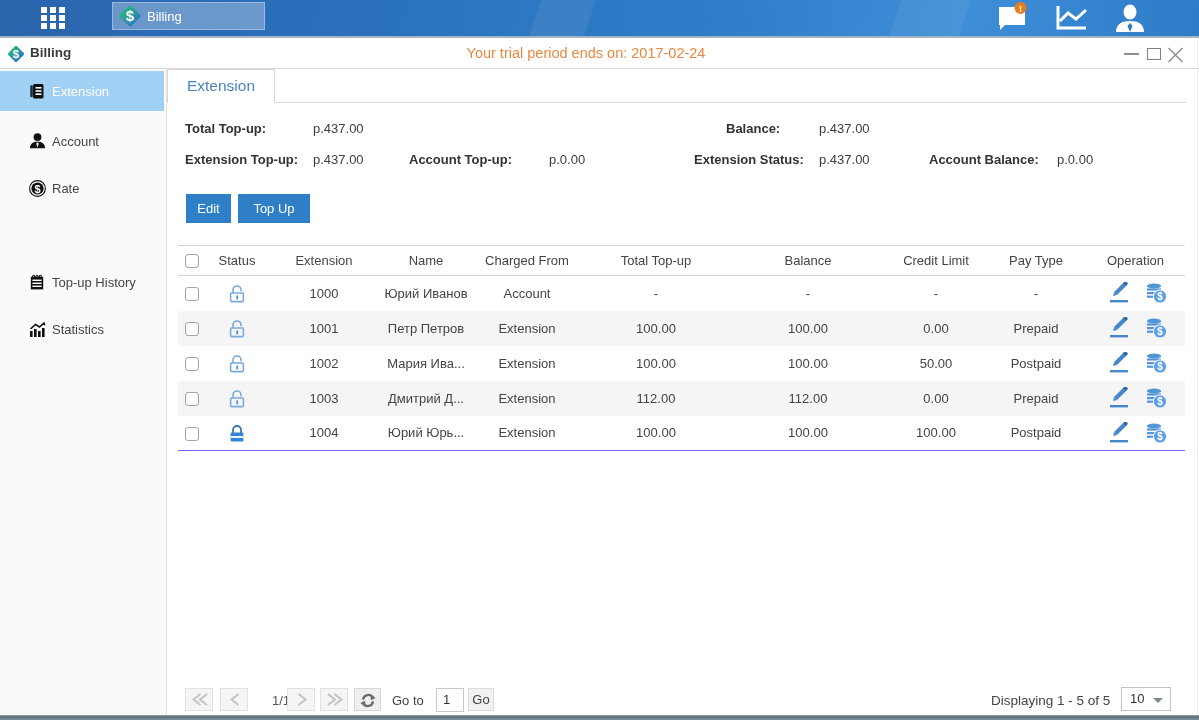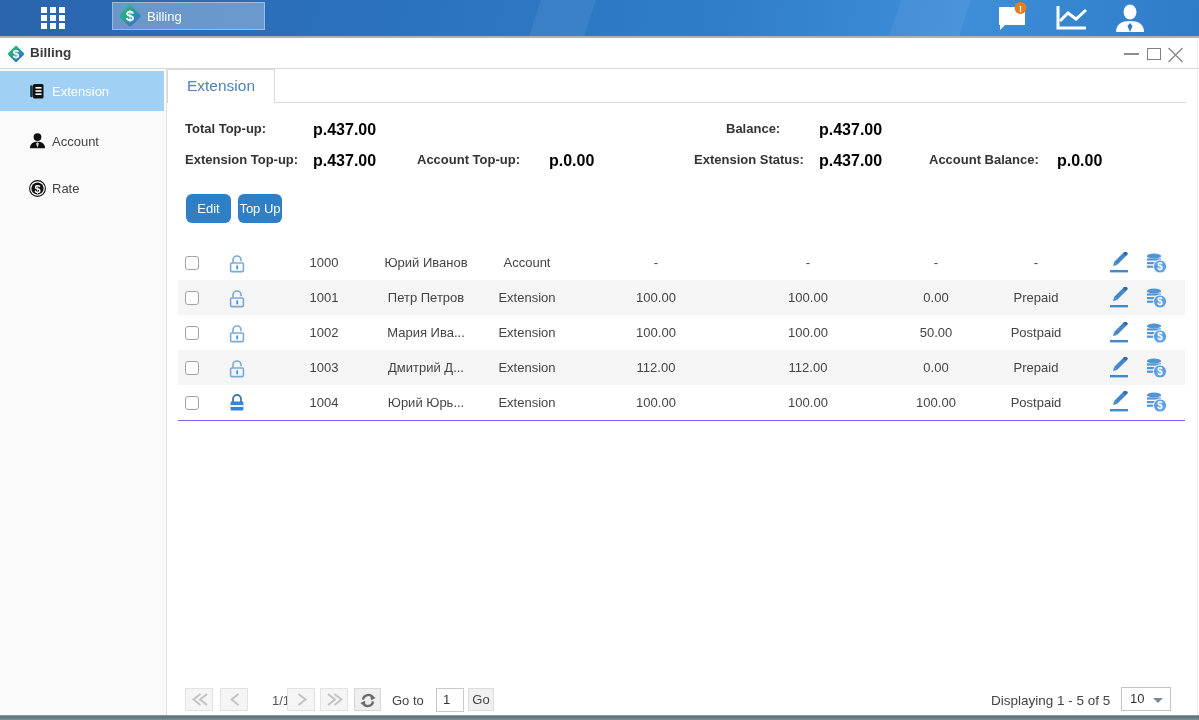--- a/index.html
+++ b/index.html
@@ -33,24 +33,24 @@
 .mitem.sel { background:#a0d1f4; color:#fff; }
 
 
 #content { position:absolute; left:168px; top:69px; width:1031px; height:646px; background:#fff; }
 #tabbox { position:absolute; left:-1px; top:0px; width:108px; height:34px; background:#fff;
   border:1px solid #d9d9d9; border-bottom:none; text-align:center;
   font-size:15.5px; color:#4d82c0; line-height:32px; }
 #tabline { position:absolute; left:106px; top:33px; width:912px; height:1px; background:#d9d9d9; }
 
 .lab { position:absolute; font-size:13px; font-weight:bold; color:#333; }
-.val { position:absolute; font-size:16px; color:#000000;font-weight:bold; }
+.val { position:absolute; font-size:13px; color:#404040; }
 
 .btn { position:absolute; background:#2e7fc5; color:#fff; font-size:13px; text-align:center;
-  border-radius:6px; font-family:"Liberation Sans",sans-serif; }
+  border-radius:0; font-family:"Liberation Sans",sans-serif; }
 
 
 #tbl { position:absolute; left:10px; top:176px; width:1007px; border-collapse:collapse; table-layout:fixed; }
 #tbl th { height:30px; border-top:1px solid #d5d5d5; border-bottom:1px solid #d5d5d5;
   font-weight:normal; font-size:13px; color:#444; }
 #tbl td { height:35px; text-align:center; font-size:13px; color:#444; }
 #tbl tr.alt td { background:#f5f5f5; }
 #tbl tr.last td { border-bottom:1px solid #8b5cf6; }
 .cb { display:inline-block; width:14px; height:14px; border:1px solid #a3a3a3; border-radius:3px; background:#fff; vertical-align:middle; }
 
@@ -122,20 +122,21 @@
       <defs>
           <linearGradient id="dg2" x1="0" y1="0" x2="1" y2="0">
         <stop offset="0" stop-color="#27b57a"></stop>
             <stop offset="1" stop-color="#2f7cc2"></stop>
       </linearGradient>
         </defs>
       <rect x="4.6" y="4.6" width="14.8" height="14.8" rx="2" fill="url(#dg2)" transform="rotate(45 12 12)"></rect>
       <text x="12" y="17" font-size="14" font-weight="bold" fill="#fff" text-anchor="middle" font-family="Liberation Sans">$</text>
     </svg>
     <div id="wintitle">Billing</div>
+    <div id="trial">Your trial period ends on: 2017-02-24</div>
     <div class="winctl" style="left:1124px;top:15px;width:15px;height:1.5px;background:#8e8e8e"></div>
     <div class="winctl" style="left:1147px;top:10px;width:14px;height:12px;border:1.5px solid #808080"></div>
     <svg class="winctl" style="left:1167px;top:9px" width="17" height="16" viewBox="0 0 17 16">
       <path d="M1.5 1 L15.5 15 M15.5 1 L1.5 15" stroke="#8a8a8a" stroke-width="1.4"></path>
     </svg>
   </div>
 
   <div id="sidebar">
     <div class="mitem sel" style="top:2px">
         <span class="ic"><svg width="16" height="17" viewBox="0 0 16 17">
@@ -156,57 +157,95 @@
         <span class="lbl">Account</span>
       </div>
     <div class="mitem" style="top:99px">
         <span class="ic"><svg width="17" height="17" viewBox="0 0 17 17">
             <circle cx="8.5" cy="8.5" r="7.9" fill="none" stroke="#111" stroke-width="1.1"></circle>
             <circle cx="8.5" cy="8.5" r="6.1" fill="#111"></circle>
             <text x="8.5" y="12.6" font-size="11" font-weight="bold" fill="#fff" text-anchor="middle" font-family="Liberation Sans">$</text>
           </svg></span>
         <span class="lbl">Rate</span>
       </div>
+    <div class="mitem" style="top:193px">
+        <span class="ic"><svg width="16" height="16" viewBox="0 0 16 16">
+            <rect x="1.8" y="2.8" width="12.4" height="12.6" fill="#111"></rect>
+            <circle cx="4.6" cy="2.2" r="1.5" fill="#111"></circle>
+            <circle cx="8" cy="2.2" r="1.5" fill="#111"></circle>
+            <circle cx="11.4" cy="2.2" r="1.5" fill="#111"></circle>
+            <circle cx="4.6" cy="2.2" r="0.55" fill="#fff"></circle>
+            <circle cx="8" cy="2.2" r="0.55" fill="#fff"></circle>
+            <circle cx="11.4" cy="2.2" r="0.55" fill="#fff"></circle>
+            <rect x="3.4" y="5.6" width="9.2" height="1.4" fill="#fff"></rect>
+            <rect x="3.4" y="8.6" width="9.2" height="1.4" fill="#fff"></rect>
+            <rect x="3.4" y="11.6" width="9.2" height="1.4" fill="#fff"></rect>
+          </svg></span>
+        <span class="lbl">Top-up History</span>
+      </div>
+    <div class="mitem" style="top:240px">
+        <span class="ic"><svg width="17" height="16" viewBox="0 0 17 16">
+            <rect x="1" y="10" width="2.6" height="6" fill="#111"></rect>
+            <rect x="5" y="8" width="2.6" height="8" fill="#111"></rect>
+            <rect x="9" y="10" width="2.6" height="6" fill="#111"></rect>
+            <rect x="13" y="7" width="2.6" height="9" fill="#111"></rect>
+            <path d="M1.5 8 l5 -4.5 l4 2.5 l4.5 -4" fill="none" stroke="#111" stroke-width="1.6"></path>
+            <path d="M15.5 0.8 l1 3.6 l-3.6 -1 z" fill="#111"></path>
+          </svg></span>
+        <span class="lbl">Statistics</span>
+      </div>
   </div>
 
   <div id="content">
     <div id="tabbox">Extension</div>
     <div id="tabline"></div>
 
     <div class="lab" style="left:17px;top:52px">Total Top-up:</div>
     <div class="val" style="left:145px;top:52px">p.437.00</div>
     <div class="lab" style="left:558px;top:52px">Balance:</div>
     <div class="val" style="left:651px;top:52px">p.437.00</div>
 
     <div class="lab" style="left:17px;top:83px">Extension Top-up:</div>
     <div class="val" style="left:145px;top:83px">p.437.00</div>
-    <div class="lab" style="left:249px;top:83px">Account Top-up:</div>
+    <div class="lab" style="left:241px;top:83px">Account Top-up:</div>
     <div class="val" style="left:381px;top:83px">p.0.00</div>
     <div class="lab" style="left:526px;top:83px">Extension Status:</div>
     <div class="val" style="left:651px;top:83px">p.437.00</div>
     <div class="lab" style="left:761px;top:83px">Account Balance:</div>
     <div class="val" style="left:889px;top:83px">p.0.00</div>
 
     <div class="btn" style="left:18px;top:125px;width:45px;height:29px;line-height:29px">Edit</div>
-    <div class="btn" style="left:70px;top:125px;width:44px;height:29px;line-height:29px">Top Up</div>
+    <div class="btn" style="left:70px;top:125px;width:72px;height:29px;line-height:29px">Top Up</div>
 
     <table id="tbl">
       <colgroup>
         <col style="width:28px">
           <col style="width:62px">
           <col style="width:112px">
           <col style="width:92px">
         <col style="width:110px">
           <col style="width:148px">
           <col style="width:156px">
           <col style="width:100px">
         <col style="width:100px">
           <col style="width:99px">
       </colgroup>
       <tbody>
+          <tr>
+        <th><span class="cb"></span></th>
+            <th>Status</th>
+            <th>Extension</th>
+            <th>Name</th>
+            <th>Charged From</th>
+        <th>Total Top-up</th>
+            <th>Balance</th>
+            <th>Credit Limit</th>
+            <th>Pay Type</th>
+            <th>Operation</th>
+      </tr>
       <tr>
         <td><span class="cb"></span></td>
             <td><svg width="18" height="20" viewBox="0 0 18 20" style="vertical-align:middle">
                 <path d="M5 10 V7 a4 4 0 0 1 8 0 v1.2" fill="none" stroke="#79aad9" stroke-width="1.6"></path>
                 <rect x="2.6" y="10" width="12.8" height="8.6" rx="1" fill="none" stroke="#79aad9" stroke-width="1.6"></rect>
                 <rect x="8.3" y="12.2" width="1.8" height="4.2" rx="0.9" fill="#4a90d8"></rect>
               </svg></td>
             <td>1000</td>
             <td>Юрий Иванов</td>
             <td>Account</td>

